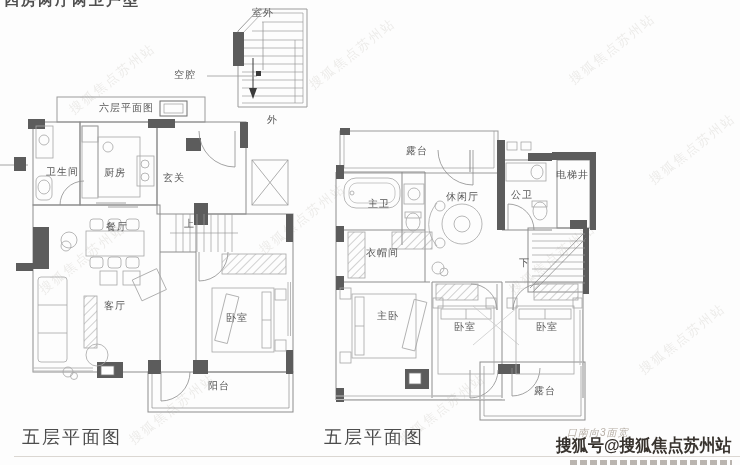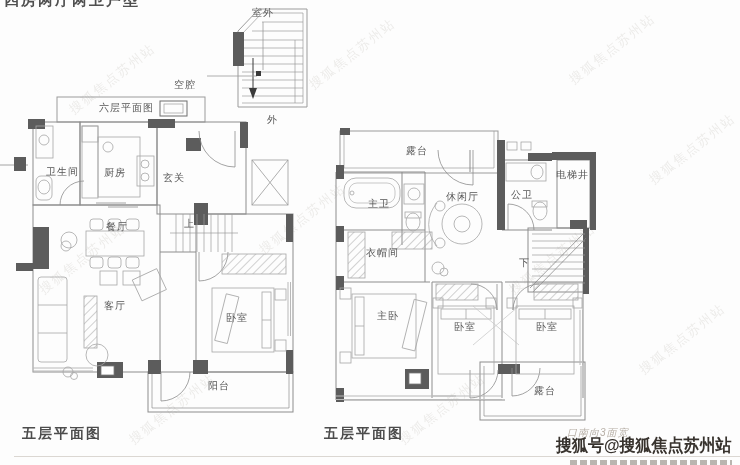--- a/index.html
+++ b/index.html
@@ -13,21 +13,21 @@
   }
   .plan-svg{position:absolute;left:0;top:0;z-index:2;}
   .lbl{
     position:absolute;z-index:3;
     color:#565656;font-size:10px;line-height:1.1;
     letter-spacing:1px;white-space:nowrap;
   }
   .lbl.small{font-size:10px;letter-spacing:0;}
   .caption{
     position:absolute;z-index:3;
-    color:#4c4c4c;font-size:14px;font-weight:bold;
+    color:#4c4c4c;font-size:18px;font-weight:normal;
     letter-spacing:2px;white-space:nowrap;text-align:center;
   }
   .page-title{
     position:absolute;left:4px;top:-9px;z-index:3;
     color:#4f4f4f;font-size:15px;font-weight:bold;
     letter-spacing:2px;white-space:nowrap;
   }
   .note{
     position:absolute;left:567px;top:426px;z-index:3;
     color:#b7afa6;font-size:10px;letter-spacing:1px;white-space:nowrap;font-style:italic;
@@ -314,21 +314,21 @@
     <g stroke="#b9b9b9">
       <path d="M336,396 H456 M336,399.5 H456"></path>
       <path d="M432,396 H502 M432,399.5 H502"></path>
       <path d="M580,310 V365 M582.5,310 V365"></path>
     </g>
   </svg>
 
   <div class="page-title">四房两厅两卫户型</div>
 
   <div class="lbl" style="left:252px;top:7px">室外</div>
-  <div class="lbl" style="left:174px;top:79px">空腔</div>
+  <div class="lbl" style="left:174px;top:69px">空腔</div>
   <div class="lbl" style="left:99px;top:102px">六层平面图</div>
   <div class="lbl" style="left:267px;top:114px">外</div>
   <div class="lbl" style="left:46px;top:166px">卫生间</div>
   <div class="lbl" style="left:104px;top:167px">厨房</div>
   <div class="lbl" style="left:163px;top:172px">玄关</div>
   <div class="lbl" style="left:106px;top:221px">餐厅</div>
   <div class="lbl" style="left:104px;top:300px">客厅</div>
   <div class="lbl" style="left:226px;top:312px">卧室</div>
   <div class="lbl" style="left:208px;top:380px">阳台</div>
   <div class="lbl small" style="left:184px;top:218px">上</div>

